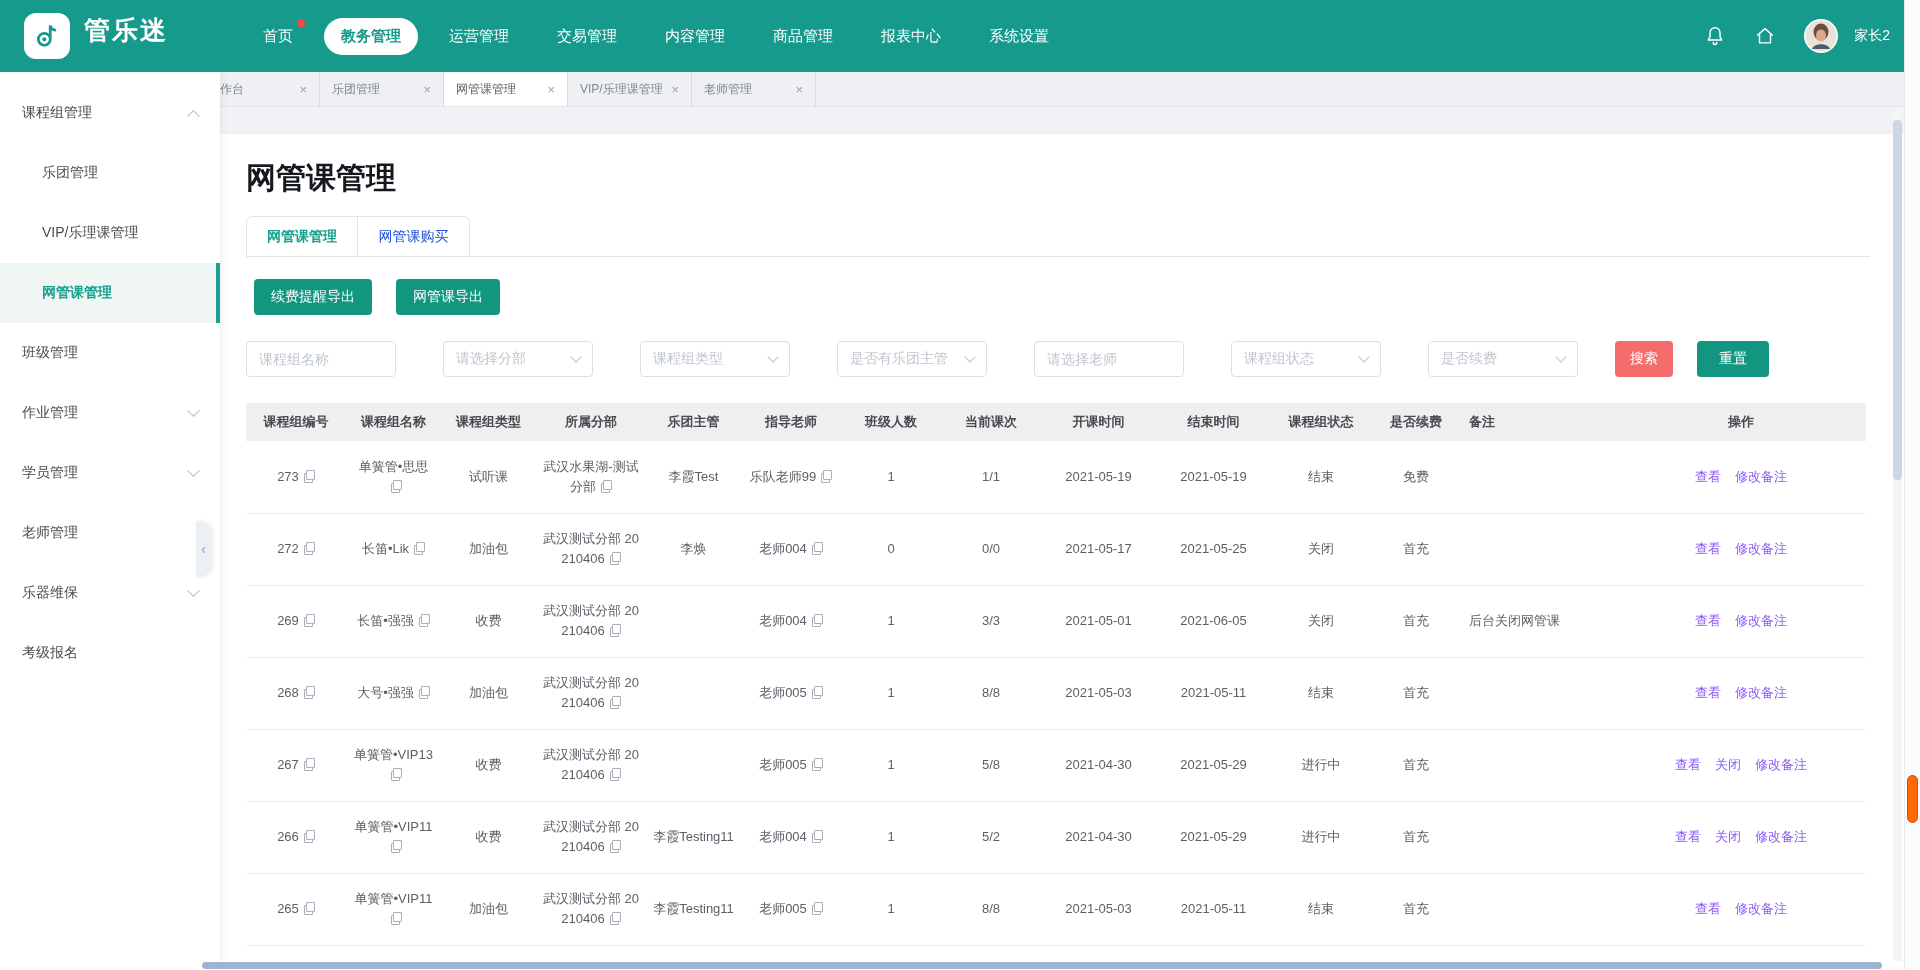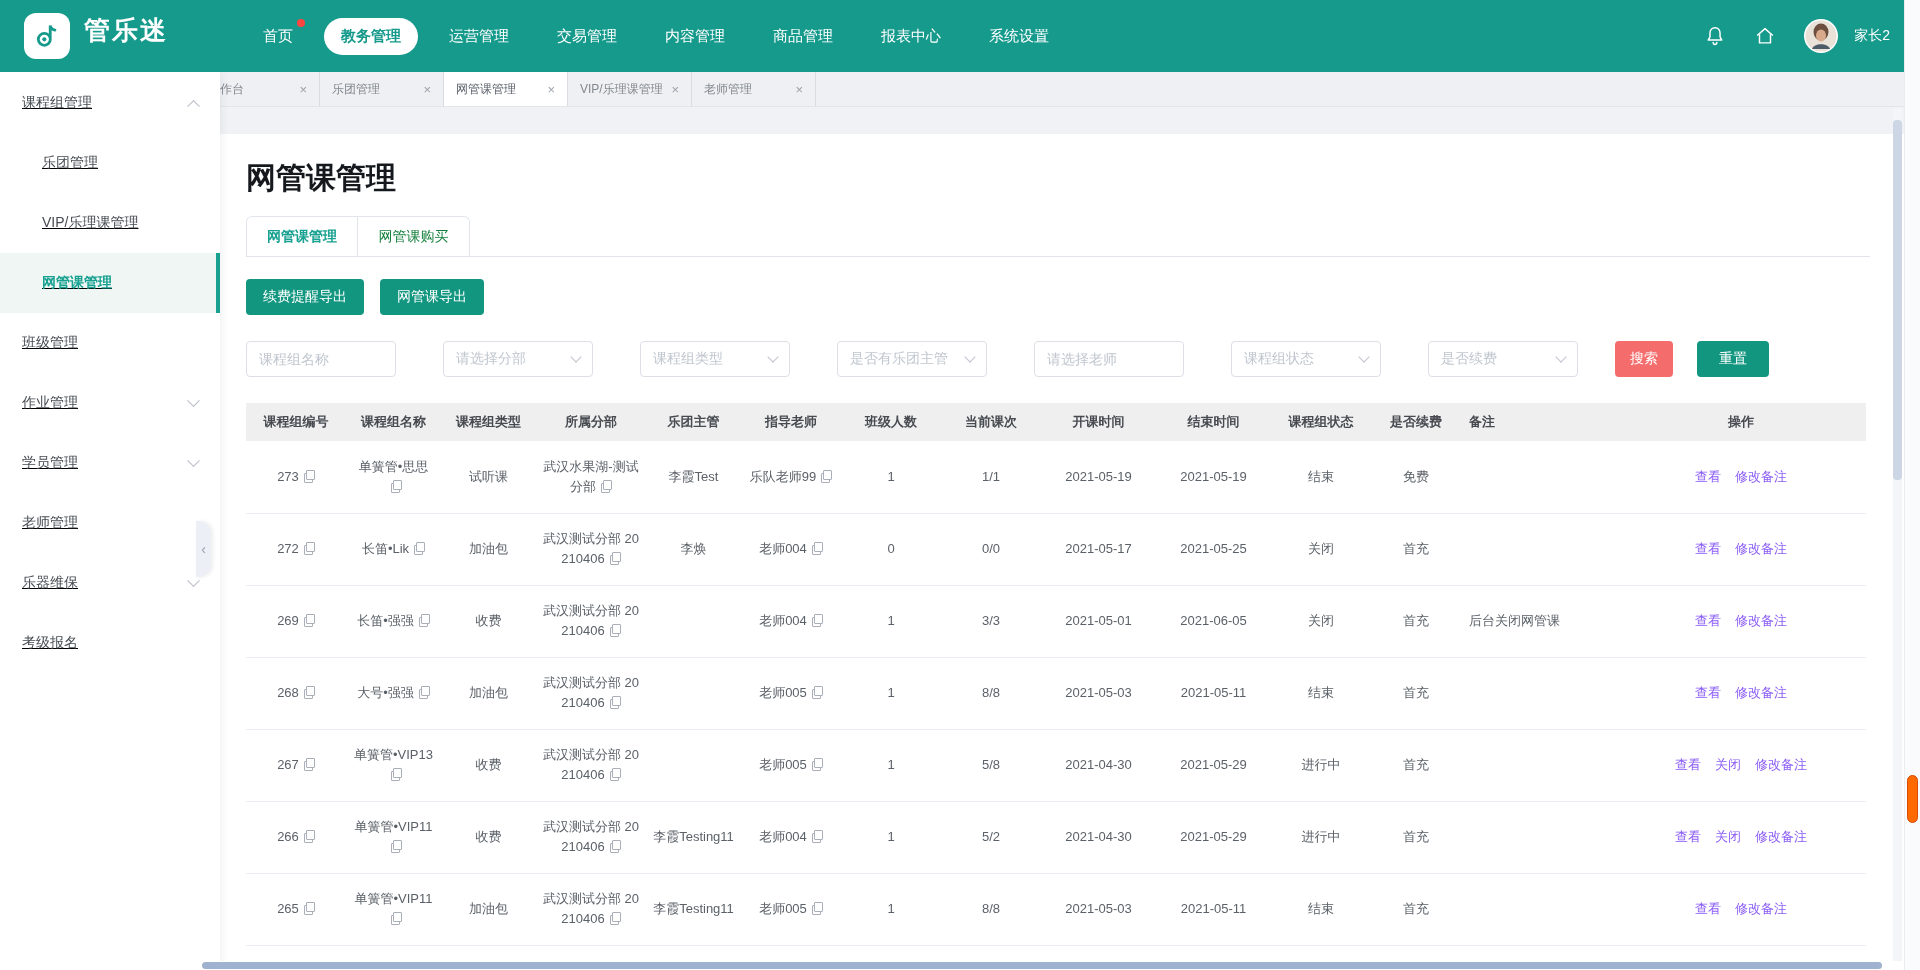--- a/index.html
+++ b/index.html
@@ -13,47 +13,47 @@
   .brand-name{color:#fff;font-size:26px;font-weight:bold;letter-spacing:2px;}
   .nav{display:flex;align-items:flex-start;gap:14px;margin-left:22px;font-family:Liberation Serif, serif;}
   .nav-item{position:relative;color:#fff;font-size:15px;padding:9px 17px;border-radius:19px;cursor:pointer;white-space:nowrap;}
   .nav-item.active{background:#fff;color:#169a8c;font-weight:bold;}
   .nav-badge{position:absolute;top:1px;right:5px;width:8px;height:8px;border-radius:50%;background:#ff4540;}
   .top-right{margin-left:auto;display:flex;align-items:center;gap:28px;margin-right:30px;color:#fff;}
   .top-right .uname{font-size:14px;margin-left:-12px;}
   .icon-btn{display:flex;align-items:center;cursor:pointer;}
 
   
-  .sidebar{position:absolute;left:0;top:72px;width:220px;height:898px;background:#fff;box-shadow:2px 0 8px rgba(0,21,41,.06);z-index:4;padding-top:1px;text-decoration:underline;}
+  .sidebar{position:absolute;left:0;top:72px;width:220px;height:898px;background:#fff;box-shadow:2px 0 8px rgba(0,21,41,.06);z-index:4;padding-top:11px;}
   .side-item{height:60px;display:flex;align-items:center;padding:0 22px;font-size:14px;color:#474c52;cursor:pointer;position:relative;}
   .side-item.lvl2{padding-left:42px;}
   .side-item.active{background:#eff6f4;color:#18a190;font-weight:bold;}
   .side-item.active::after{content:"";position:absolute;right:0;top:0;width:4px;height:100%;background:#18a190;}
   .chev{width:9px;height:9px;border-right:1.5px solid #b9bec7;border-bottom:1.5px solid #b9bec7;margin-left:auto;}
   .chev.down{transform:rotate(45deg) translate(-2px,-2px);}
   .chev.up{transform:rotate(-135deg) translate(-2px,-2px);}
   .collapse-handle{position:absolute;left:196px;top:521px;width:15px;height:56px;background:#eceff5;border-radius:0 12px 12px 0;display:flex;align-items:center;justify-content:center;color:#97a0ac;font-size:14px;z-index:6;box-shadow:2px 0 4px rgba(0,0,0,.07);cursor:pointer;}
 
   
   .wtabs{position:absolute;left:196px;top:72px;width:1724px;height:35px;background:#eef0f3;border-bottom:1px solid #e2e5ea;display:flex;z-index:3;}
   .wtab{display:flex;align-items:center;width:124px;padding:0 12px 0 12px;font-size:12px;color:#83888f;border-right:1px solid #d9dce1;cursor:pointer;}
   .wtab .wlabel{flex:1;white-space:nowrap;overflow:hidden;}
   .wtab.active{background:#fff;color:#5a6068;}
   .wtab-close{color:#9ba1a9;font-size:13px;margin-left:6px;cursor:pointer;}
 
   
   .card{position:absolute;left:212px;top:134px;width:1692px;height:836px;background:#fff;padding:14px 34px 0 34px;overflow:hidden;z-index:1;}
   .page-title{font-size:30px;line-height:36px;font-weight:bold;color:#15191e;margin:12px 0 20px;}
   .ptabs{display:flex;border-bottom:1px solid #e2e6ec;}
-  .ptab{width:112px;height:40px;display:flex;align-items:center;justify-content:center;font-size:14px;color:#15803d;background:#fff;border:1px solid #e2e6ec;border-bottom:none;cursor:pointer;}
+  .ptab{width:112px;height:40px;display:flex;align-items:center;justify-content:center;font-size:14px;color:#1d4ed8;background:#fff;border:1px solid #e2e6ec;border-bottom:none;cursor:pointer;}
   .ptab:first-child{border-radius:6px 0 0 0;}
   .ptab + .ptab{border-left:none;border-radius:0 6px 0 0;}
   .ptab.active{color:#18a190;font-weight:bold;}
   .export-row{display:flex;gap:16px;margin-top:22px;}
-  .btn{height:36px;border:none;border-radius:4px;font-size:14px;color:#fff;cursor:pointer;font-family:inherit;}
+  .btn{height:36px;border:none;border-radius:4px;font-size:14px;color:#fff;cursor:pointer;font-family:inherit;margin-left:8px;}
   .btn-teal{background:#12967f;padding:0 17px;}
   .filters{display:flex;align-items:center;margin-top:26px;}
   .ffield{width:150px;height:36px;border:1px solid #dcdfe6;border-radius:4px;background:#fff;display:flex;align-items:center;padding:0 12px;margin-right:47px;}
   .ffield:last-of-type{margin-right:0;}
   .ffield input{border:none;outline:none;width:100%;font-size:14px;color:#333;font-family:inherit;}
   .ffield input::placeholder{color:#c0c6cf;}
   .ffield .ph{color:#c0c6cf;font-size:14px;flex:1;white-space:nowrap;}
   .fchev{width:8px;height:8px;border-right:1.4px solid #c0c4cc;border-bottom:1.4px solid #c0c4cc;transform:rotate(45deg);margin-top:-4px;flex:none;}
   .btn-search{background:#f56c6c;width:58px;margin-left:37px;}
   .btn-reset{background:#12967f;width:72px;margin-left:24px;}

